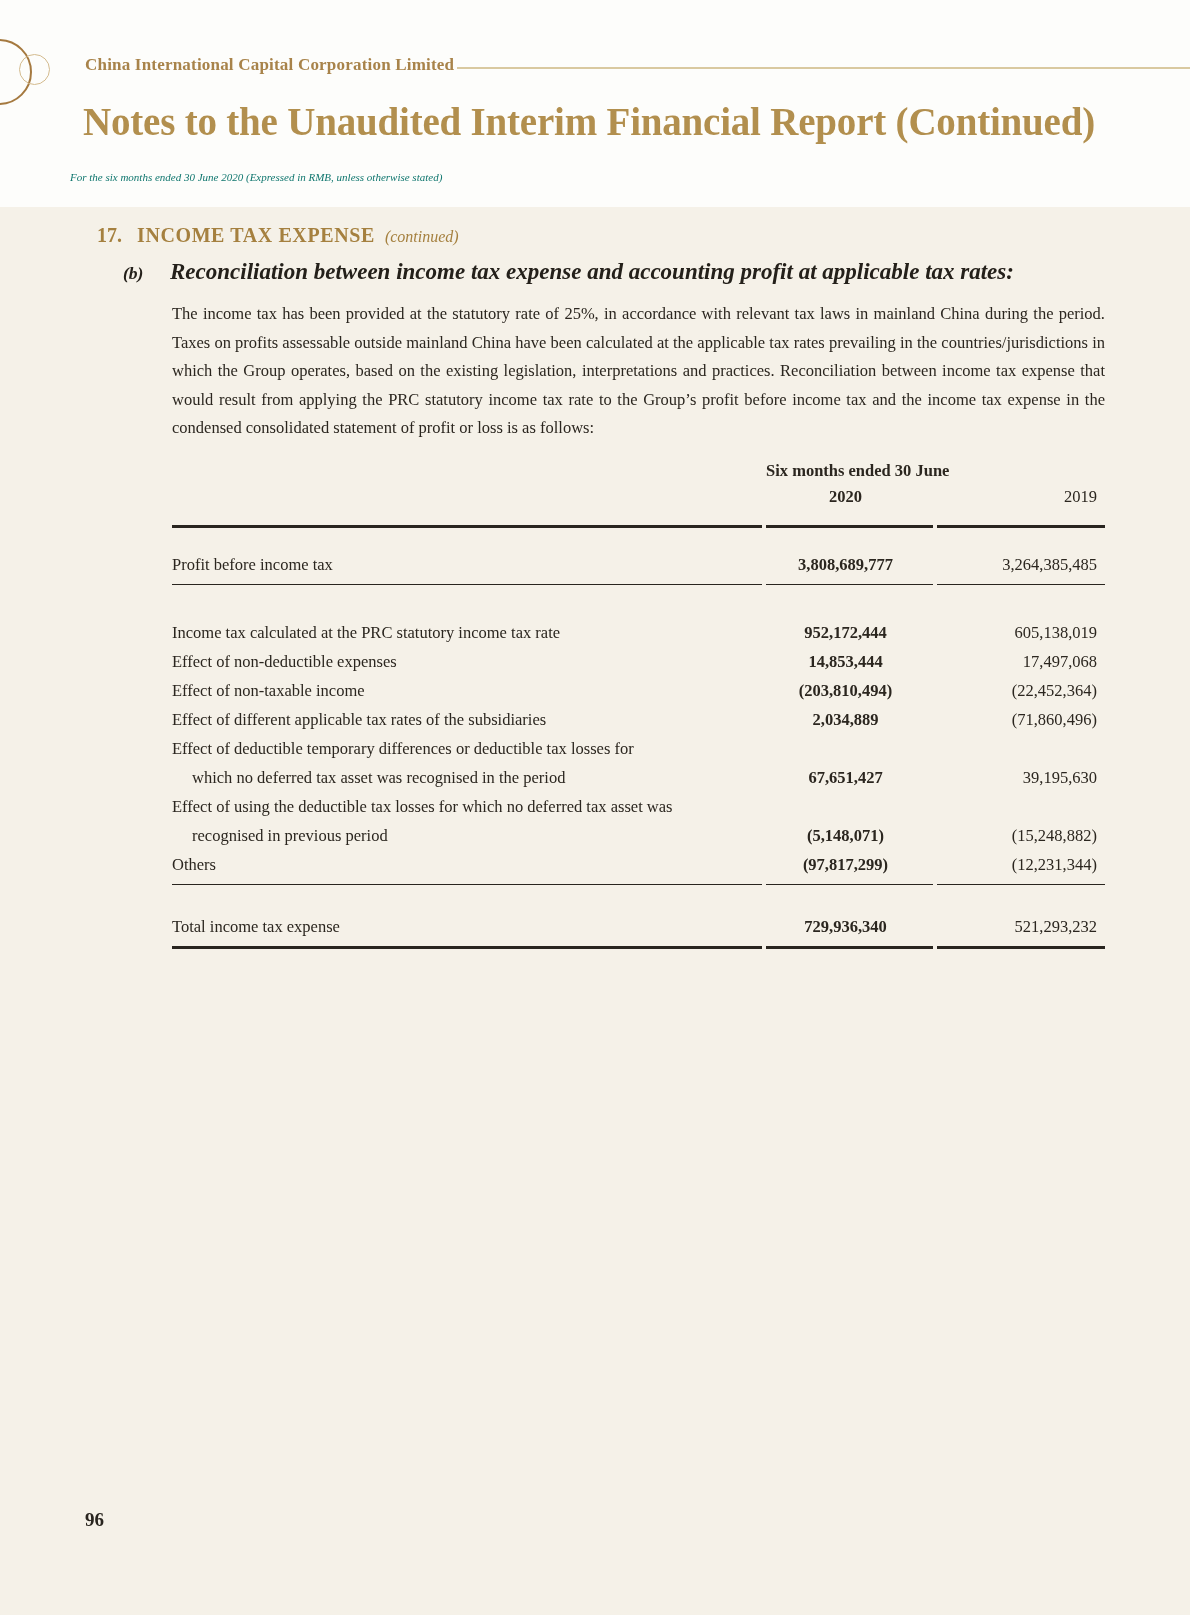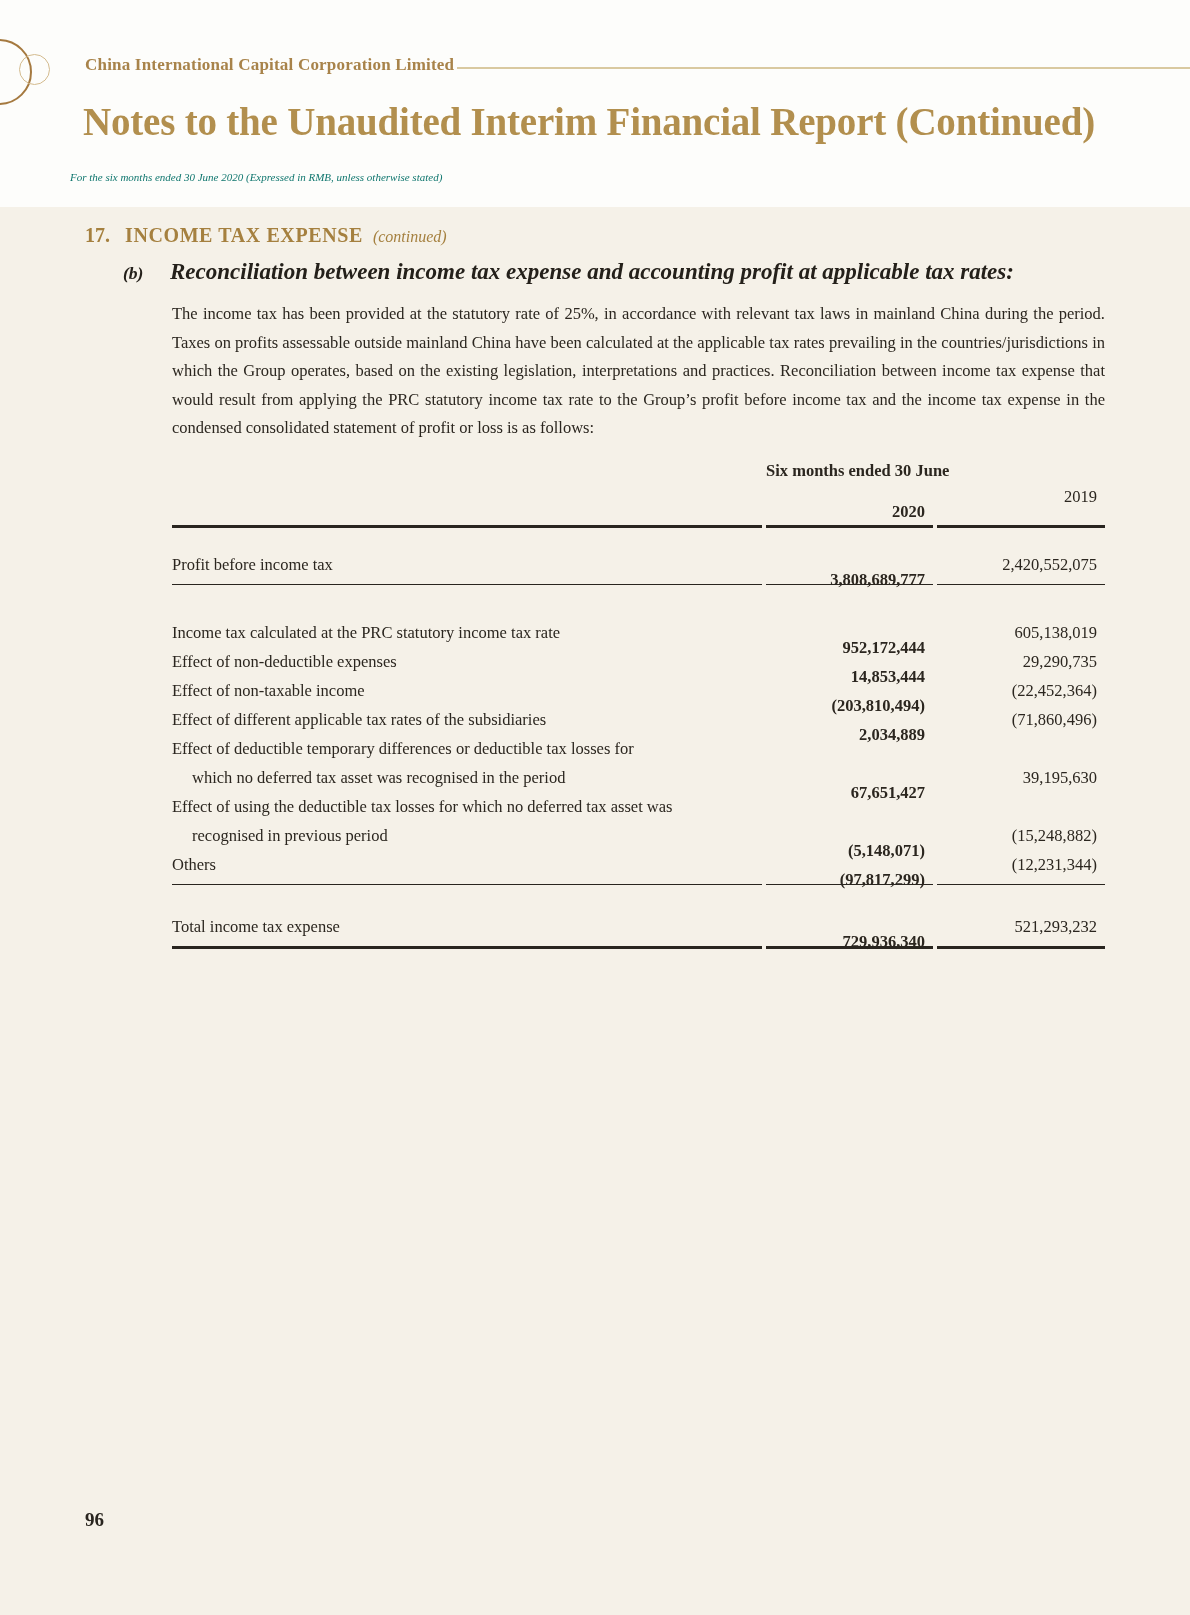--- a/index.html
+++ b/index.html
@@ -21,21 +21,21 @@
              color:#a8834a; letter-spacing:0.2px; white-space:nowrap; }
   .header-rule { position:absolute; left:457px; right:0; top:67px; height:1.5px; background:#d9c9a0; }
   .doc-title { position:absolute; left:83px; top:99px; font-size:39px; font-weight:bold;
                color:#b28f4e; letter-spacing:-0.2px; white-space:nowrap; }
   .doc-subtitle { position:absolute; left:70px; top:171px; font-style:italic;
                   font-size:11px; color:#0f766e; white-space:nowrap; }
 
   
   .content { position:absolute; top:207px; left:0; width:1190px; height:1408px; background:#f5f1e8; }
 
-  .section-head { position:absolute; left:85px; top:17px; white-space:nowrap; }
+  .section-head { position:absolute; left:97px; top:17px; white-space:nowrap; }
   .sec-num   { font-size:20px; font-weight:bold; color:#a5803f; display:inline-block; width:40px; }
   .sec-title { font-size:20px; font-weight:bold; color:#a5803f; letter-spacing:0.6px; }
   .sec-cont  { font-size:16px; font-style:italic; color:#a5803f; margin-left:10px; }
 
   .sub-head { position:absolute; left:123px; top:52px; white-space:nowrap; }
   .sub-label { font-size:17.5px; font-weight:bold; font-style:italic; color:#24201a;
                display:inline-block; width:47px; }
   .sub-title { font-size:23px; font-weight:bold; font-style:italic; color:#24201a; }
 
   .paragraph { position:absolute; left:172px; top:93px; width:933px;
@@ -44,21 +44,21 @@
   
   .fintable { position:absolute; left:172px; top:252px; width:933px; color:#2b261f; font-size:16.5px; }
   .period-row { display:flex; height:26px; line-height:24px; }
   .period-label { margin-left:594px; width:339px; text-align:left; font-weight:bold; }
   .years-row { display:flex; height:26px; line-height:24px; }
   .trow { display:flex; height:29px; line-height:29px; }
   .trow2 { display:flex; height:29px; line-height:29px; }
   .tlabel { width:590px; }
   .tlabel.indent { padding-left:20px; box-sizing:border-box; }
   .tc1 { width:167px; margin-left:4px; padding-right:8px; box-sizing:border-box;
-         text-align:right; font-weight:bold;margin-top:15px; }
+         text-align:center; font-weight:bold; }
   .tc2 { width:168px; margin-left:4px; padding-right:8px; box-sizing:border-box;
          text-align:right; }
   .years-row .tc1 { font-weight:bold; }
   .rrow { display:flex; }
   .rrow .rl { width:590px; }
   .rrow .r1 { width:167px; margin-left:4px; }
   .rrow .r2 { width:168px; margin-left:4px; }
   .rule-thick .rl, .rule-thick .r1, .rule-thick .r2 { border-top:3px solid #29251f; }
   .rule-thin  .rl, .rule-thin  .r1, .rule-thin  .r2 { border-top:1.5px solid #29251f; }
   .rule-thick { margin-top:14px; }
@@ -111,41 +111,41 @@
         <div class="rl"></div>
           <div class="r1"></div>
           <div class="r2"></div>
       </div>
 
       <div class="sp22"></div>
 
       <div class="trow">
         <div class="tlabel">Profit before income tax</div>
         <div class="tc1">3,808,689,777</div>
-        <div class="tc2">2,420,552,075</div>
+        <div class="tc2">3,264,385,485</div>
       </div>
 
       <div class="rrow rule-thin">
         <div class="rl"></div>
           <div class="r1"></div>
           <div class="r2"></div>
       </div>
 
       <div class="sp33"></div>
 
       <div class="trow">
         <div class="tlabel">Income tax calculated at the PRC statutory income tax rate</div>
         <div class="tc1">952,172,444</div>
         <div class="tc2">605,138,019</div>
       </div>
 
       <div class="trow">
         <div class="tlabel">Effect of non-deductible expenses</div>
         <div class="tc1">14,853,444</div>
-        <div class="tc2">29,290,735</div>
+        <div class="tc2">17,497,068</div>
       </div>
 
       <div class="trow">
         <div class="tlabel">Effect of non-taxable income</div>
         <div class="tc1">(203,810,494)</div>
         <div class="tc2">(22,452,364)</div>
       </div>
 
       <div class="trow">
         <div class="tlabel">Effect of different applicable tax rates of the subsidiaries</div>

